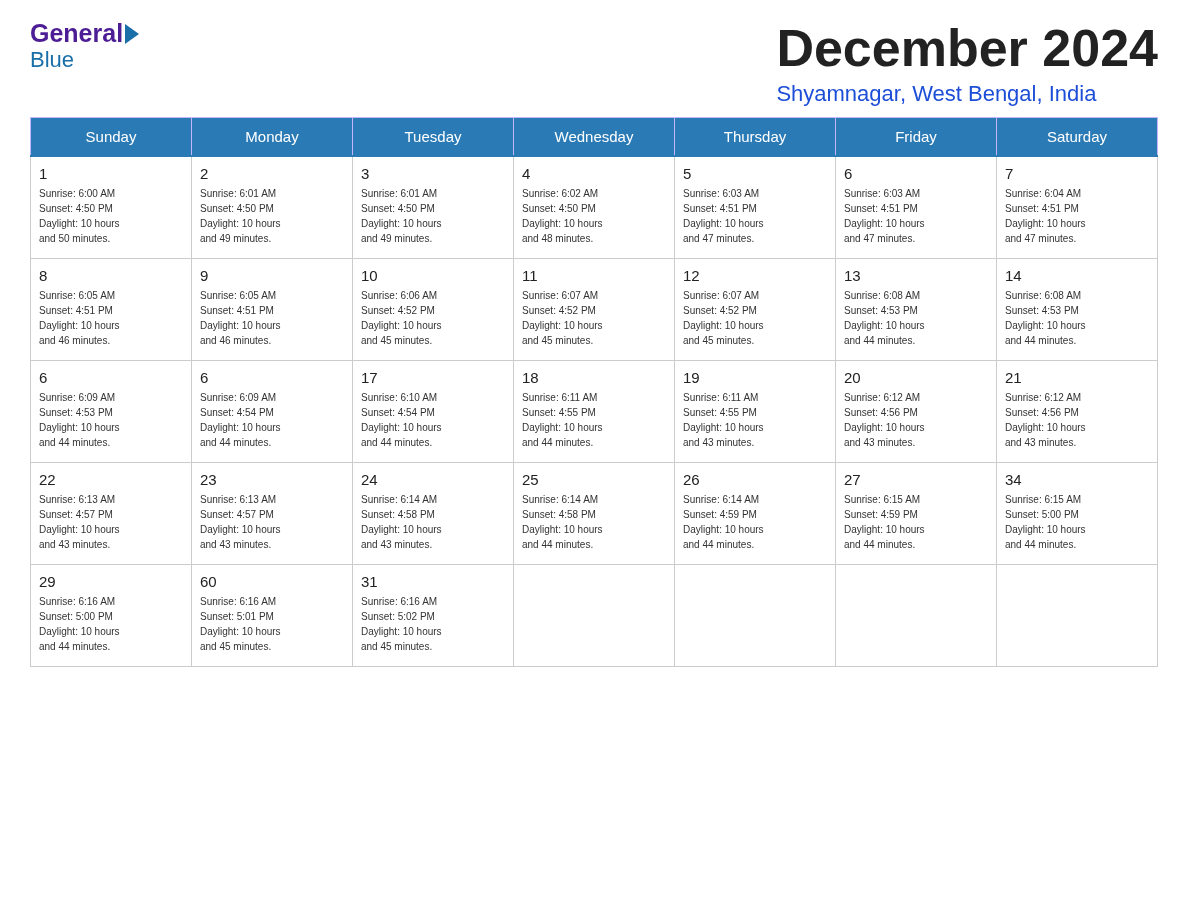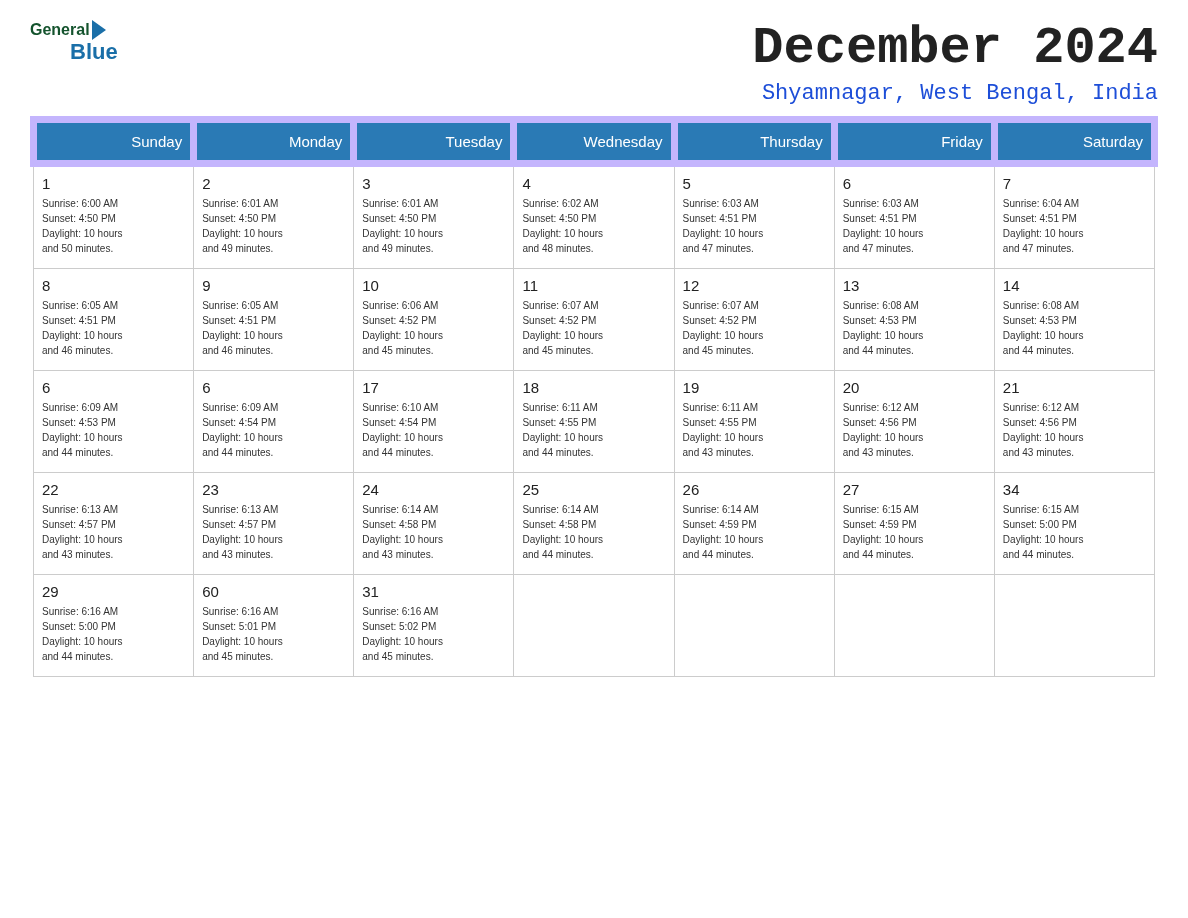--- a/index.html
+++ b/index.html
@@ -15,51 +15,48 @@
       justify-content: space-between;
       align-items: flex-start;
       margin-bottom: 10px;
     }
     .logo {
       display: flex;
       align-items: center;
       gap: 4px;
     }
     .logo-text-general {
-      font-size: 16px;
+      font-size: 25px;
       font-weight: bold;
-      color: #14532d;
+      color: #4c1d95;
     }
     .logo-arrow {
       width: 0;
       height: 0;
       border-left: 14px solid #1a6fa8;
       border-top: 10px solid transparent;
       border-bottom: 10px solid transparent;
       display: inline-block;
       margin-left: 2px;
     }
     .logo-text-blue {
       font-size: 22px;
-      font-weight: bold;
+      font-weight: normal;
       color: #1a6fa8;
-      margin-left: 40px;
     }
     .logo-block {
       display: flex;
       flex-direction: column;
       line-height: 1.1;
     }
     .logo-line1 {
       display: flex;
       align-items: center;
     }
     .title-block {
-      text-align: right;
-      font-family: Liberation Mono, monospace;
     }
     .month-title {
       font-size: 52px;
       font-weight: bold;
       color: #222;
       line-height: 1.1;
     }
     .location-title {
       font-size: 22px;
       color: #1d4ed8;
@@ -69,22 +66,22 @@
       width: 100%;
       border-collapse: collapse;
       margin-top: 10px;
     }
     .calendar th {
       background-color: #2a7ab5;
       color: #fff;
       padding: 10px 8px;
       font-size: 15px;
       font-weight: normal;
-      text-align: right;
-      border: 7px solid #c4b5fd;
+      text-align: center;
+      border: 1px solid #c4b5fd;
     }
     .calendar td {
       vertical-align: top;
       padding: 8px 8px 12px 8px;
       border: 1px solid #ccc;
       width: 14.28%;
       font-size: 13px;
       color: #333;
       min-height: 100px;
     }

